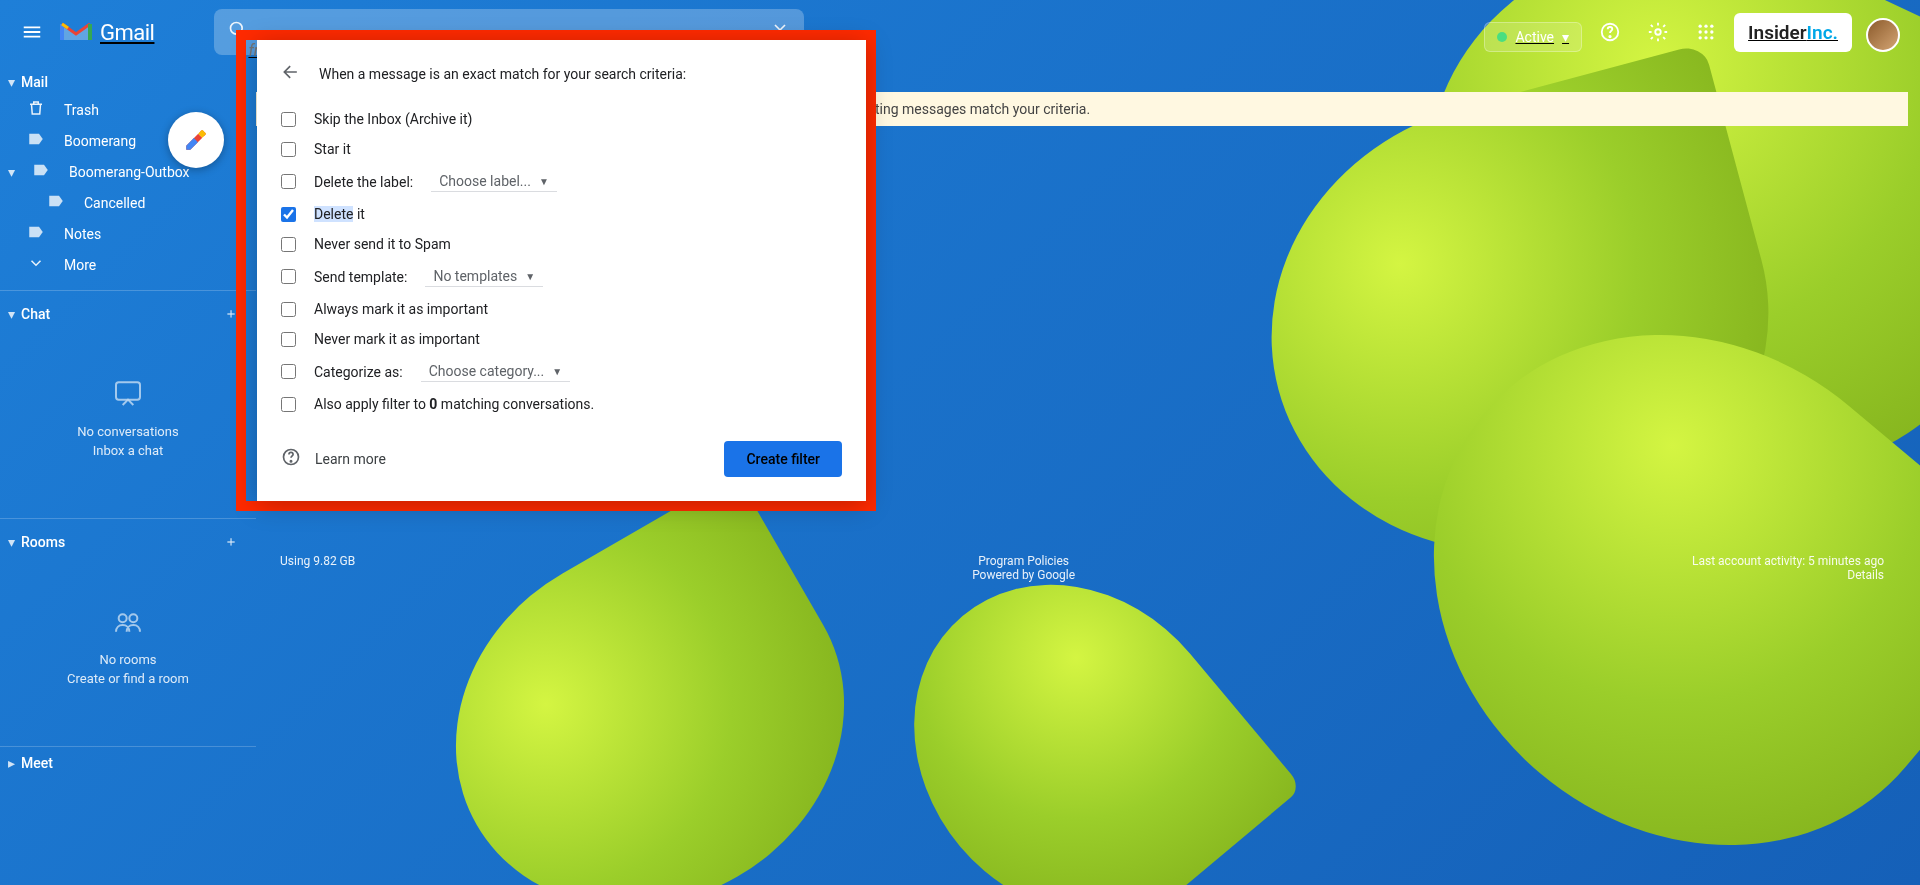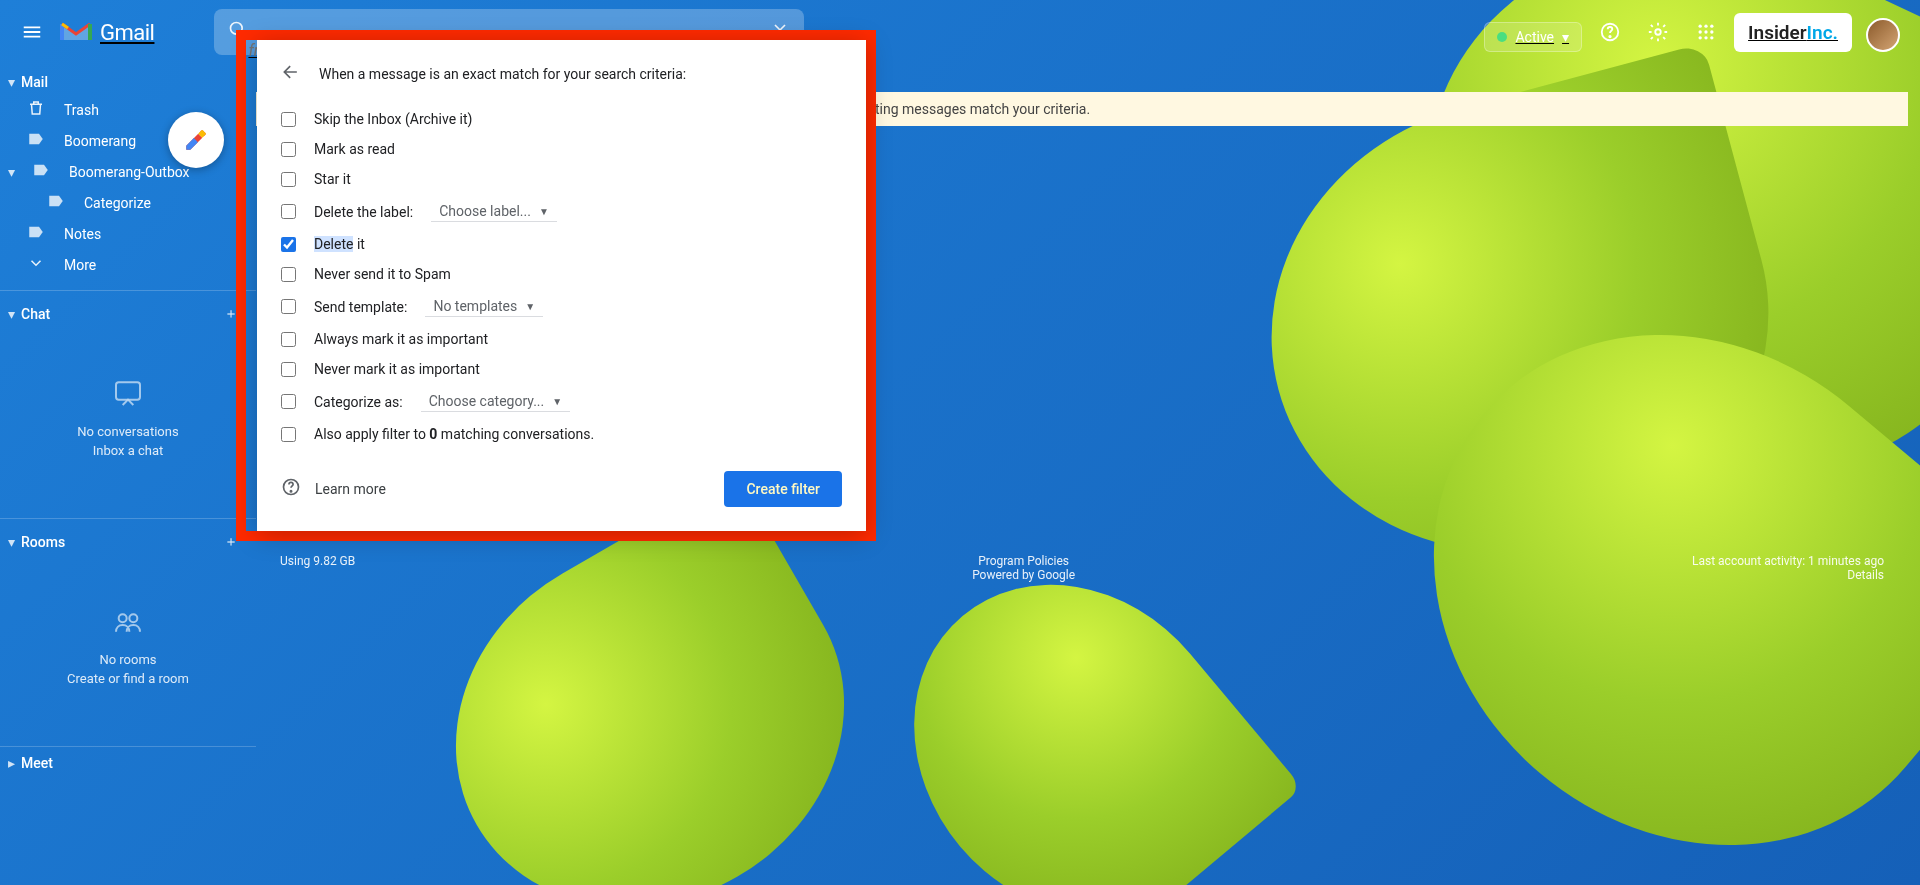--- a/index.html
+++ b/index.html
@@ -52,21 +52,21 @@
 .panel-head .back { color:#5f6368; cursor:pointer; }
 .panel-head .title { font-size:14px; color:#202124; }
 .opt-row { display:flex; align-items:center; padding:7px 24px; font-size:14px; color:#202124; gap:18px; }
 .opt-row input[type=checkbox]{ width:15px; height:15px; cursor:pointer; accent-color:#1a73e8; }
 .opt-row .hl { background:#cfe2ff; }
 .dropdown { color:#5f6368; font-size:14px; padding:2px 8px; border-bottom:1px solid #dadce0; display:inline-flex; align-items:center; gap:8px; cursor:pointer; }
 .dropdown .arr { font-size:10px; color:#5f6368; }
 .panel-foot { display:flex; align-items:center; padding:22px 24px 6px 24px; gap:14px; }
 .panel-foot .help { color:#5f6368; cursor:pointer; }
 .panel-foot .learn { font-size:14px; color:#3c4043; cursor:pointer; }
-.create-btn { margin-left:auto; background:#1a73e8; color:#fef9c3; border:none; border-radius:4px; padding:10px 22px; font-size:14px; font-weight:500; cursor:pointer; }
+.create-btn { margin-left:auto; background:#1a73e8; color:#000000; border:none; border-radius:4px; padding:10px 22px; font-size:14px; font-weight:500; cursor:pointer; }
 
 .footer-info { position:absolute; left:0; right:12px; top:490px; display:flex; justify-content:space-between; padding:0 24px; font-size:12px; color:rgba(255,255,255,.9); }
 .footer-info .center { text-align:center; }
 .footer-info .right { text-align:right; }
 </style>
 </head>
 <body>
 
 <div class="bg-leaves">
   <div class="leaf leaf1"></div>
@@ -170,21 +170,21 @@
             <span style="margin-left:-18px;margin-right:-2px;opacity:.8">▾</span>
             <span class="nav-icon"><svg width="18" height="18" viewBox="0 0 24 24" fill="currentColor">
                 <path d="M3 5h13l5 7-5 7H3z" opacity=".85"></path>
               </svg></span>
             <span>Boomerang-Outbox</span>
           </div>
           <div class="nav-item indent">
             <span class="nav-icon"><svg width="18" height="18" viewBox="0 0 24 24" fill="currentColor">
                 <path d="M3 5h13l5 7-5 7H3z" opacity=".85"></path>
               </svg></span>
-            <span>Categorize</span>
+            <span>Cancelled</span>
           </div>
           <div class="nav-item">
             <span class="nav-icon"><svg width="18" height="18" viewBox="0 0 24 24" fill="currentColor">
                 <path d="M3 5h13l5 7-5 7H3z" opacity=".85"></path>
               </svg></span>
             <span>Notes</span>
           </div>
           <div class="nav-item">
             <span class="nav-icon"><svg width="18" height="18" viewBox="0 0 24 24" fill="none" stroke="currentColor" stroke-width="2">
                 <path d="M6 9l6 6 6-6"></path>
@@ -246,24 +246,20 @@
               </svg></span>
           <span class="title">When a message is an exact match for your search criteria:</span>
         </div>
         <div id="filter-options">
             <div class="opt-row">
               <input type="checkbox" style="">
               <span>Skip the Inbox (Archive it)</span>
             </div>
             <div class="opt-row">
               <input type="checkbox" style="">
-              <span>Mark as read</span>
-            </div>
-            <div class="opt-row">
-              <input type="checkbox" style="">
               <span>Star it</span>
             </div>
             <div class="opt-row">
               <input type="checkbox" style="">
               <span>Delete the label:</span>
               <span class="dropdown">Choose label...<span class="arr">▼</span></span>
             </div>
             <div class="opt-row">
               <input type="checkbox" checked="" style="">
               <span><span class="hl">Delete</span> it</span>
@@ -307,18 +303,18 @@
       </div>
     </div>
 
     <div class="footer-info">
       <div>Using 9.82 GB</div>
       <div class="center">
         <div>Program Policies</div>
         <div>Powered by Google</div>
       </div>
       <div class="right">
-        <div>Last account activity: 1 minutes ago</div>
+        <div>Last account activity: 5 minutes ago</div>
         <div>Details</div>
       </div>
     </div>
   </div>
 </div>
 
 </body></html>

